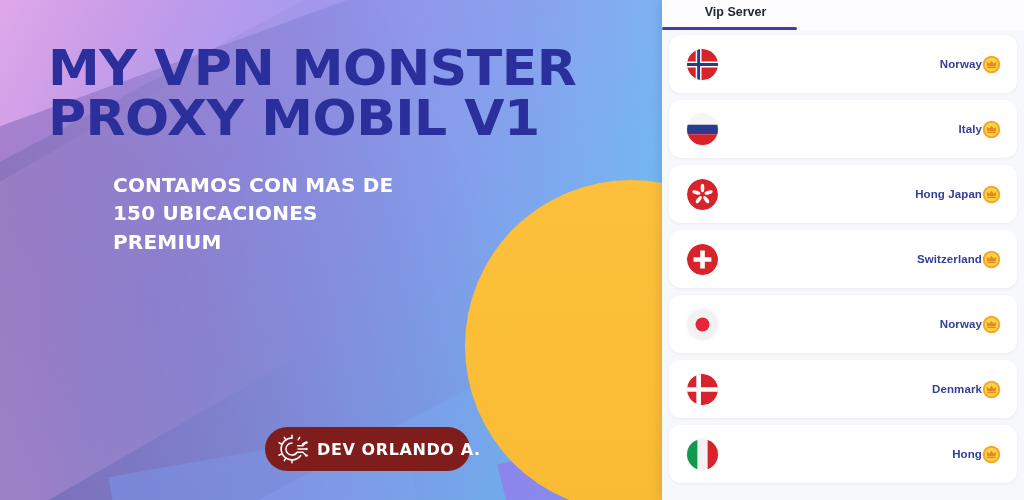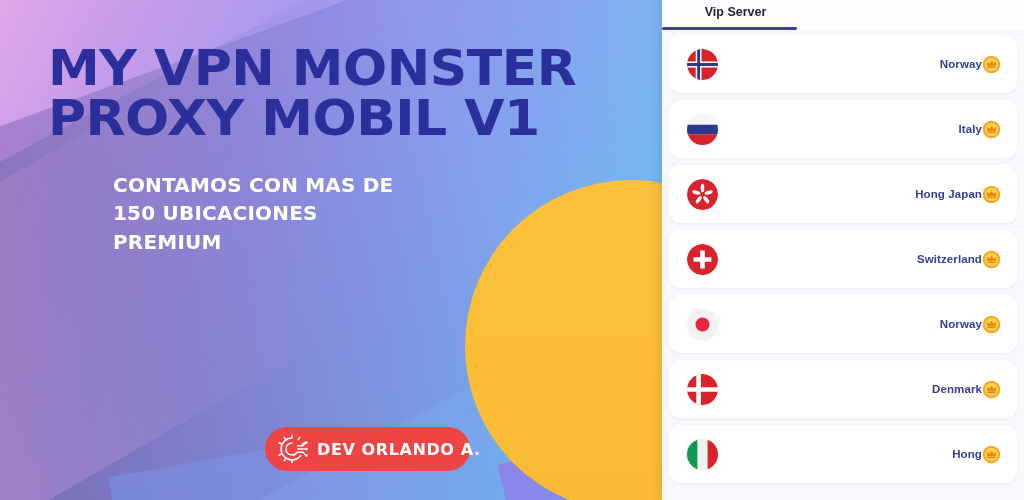--- a/index.html
+++ b/index.html
@@ -99,21 +99,21 @@
     letter-spacing:0.2px;
     text-transform:uppercase;
     white-space:pre-line;
   }
 
   
   .dev-badge {
     position:absolute; left:265px; top:427px;
     width:205px; height:44px;
     border-radius:22px;
-    background:#ef4444;
+    background:#7f1d1d;
     display:flex; align-items:center;
     padding-left:8px; gap:6px;
   }
   .dev-badge-icon { width:38px; height:38px; flex:none; }
   .dev-badge-label {
     color:#ffffff;
     font-family:"DejaVu Sans", sans-serif;
     font-weight:bold;
     font-size:16px;
     letter-spacing:0.6px;

